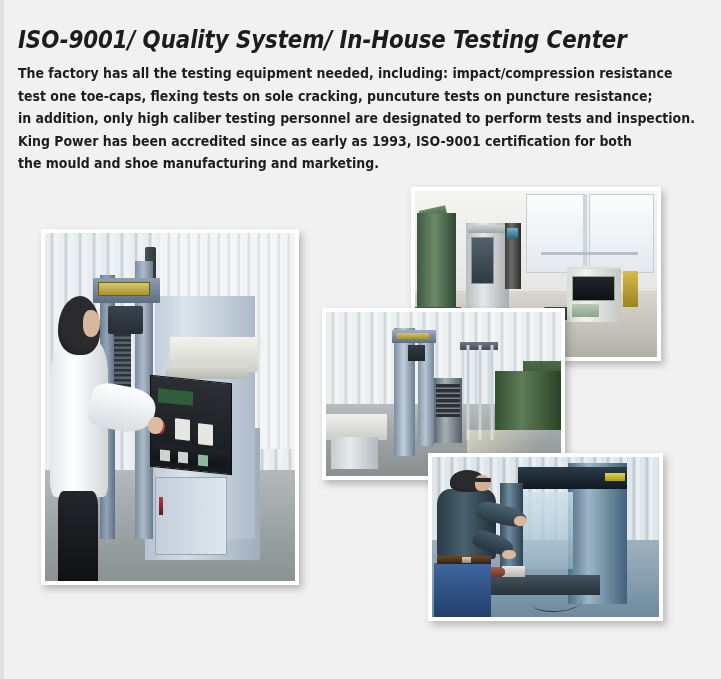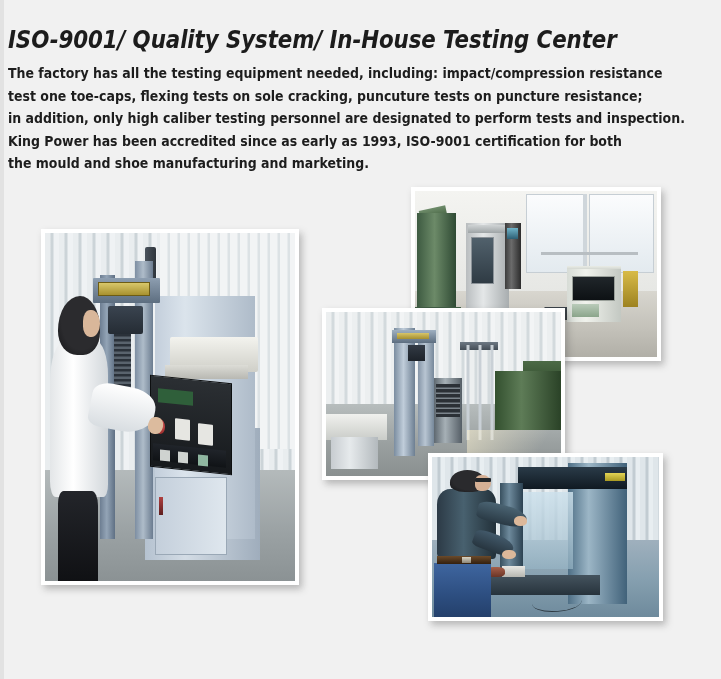--- a/index.html
+++ b/index.html
@@ -26,21 +26,21 @@
   .page {
     position: absolute;
     left: 0; top: 0;
     width: 721px; height: 679px;
     background: #f1f1f1;
   }
 
   
   .text-block {
     position: absolute;
-    left: 8px;
+    left: 18px;
     top: 26px;
     width: 690px;
   }
   .page-title {
     font-family: "DejaVu Sans Condensed", "Liberation Sans Narrow", "Liberation Sans", sans-serif;
     font-size: 24.5px;
     font-weight: bold;
     font-style: italic;
     color: #1c1c1c;
     letter-spacing: -0.1px;

